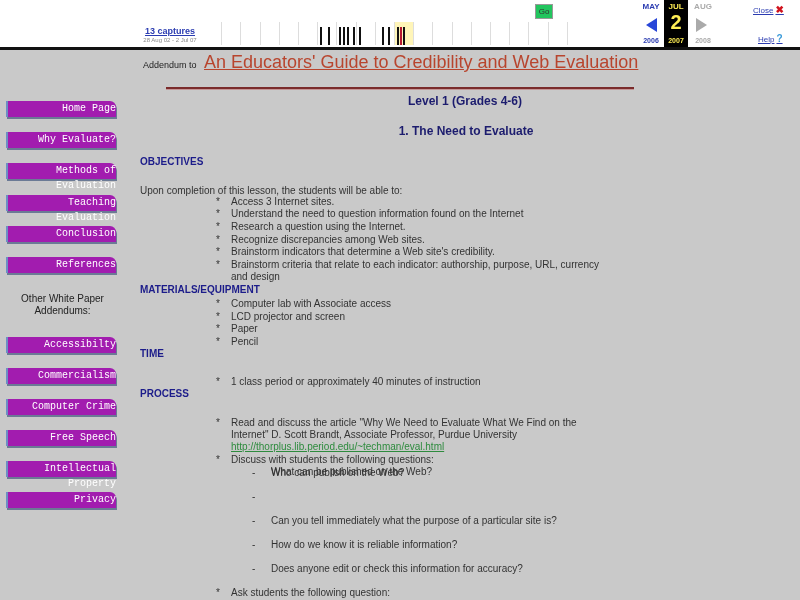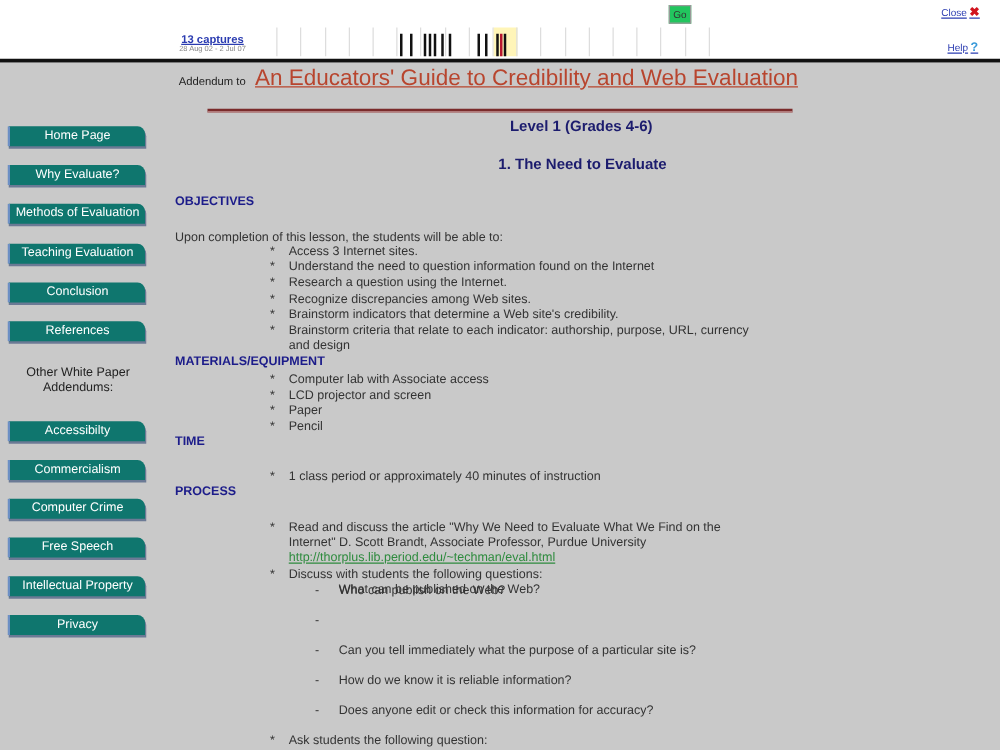--- a/index.html
+++ b/index.html
@@ -56,23 +56,24 @@
   #addendum { position: absolute; left: 143px; top: 52px; width: 520px; white-space: nowrap; }
   #addendum .pre { font-size: 9px; color: #222; }
   #addendum a { font-size: 18px; color: #b8452e; text-decoration: underline; margin-left: 3px; }
   #hr { position: absolute; left: 166px; top: 87px; width: 468px; height: 3px; background: #7a2b2b; border-bottom: 1px solid #c49696; }
   #level { position: absolute; left: 300px; top: 94px; width: 330px; text-align: center; font-size: 12px; font-weight: bold; color: #1c1c6e; }
   #lesson-title { position: absolute; left: 300px; top: 124px; width: 332px; text-align: center; font-size: 12px; font-weight: bold; color: #1c1c6e; }
 
   
   .navbtn {
     position: absolute; left: 6px; width: 110px; height: 16px;
-    background: #0f766e; color: #fff; font-size: 10px; line-height: 15px; text-align: center;
+    background: #a21caf; color: #fff; font-size: 10px; line-height: 15px; text-align: right;
     border-radius: 0 6px 0 0; border-left: 2px solid #6c8fc4;
     box-shadow: 1px 2px 0 #6b7a95;
+    font-family: Liberation Mono, monospace;
   }
   #other { position: absolute; left: 10px; top: 293px; width: 105px; text-align: center; font-size: 10px; color: #222; line-height: 12px; }
 
   
   .sec { position: absolute; left: 140px; font-size: 10px; font-weight: bold; color: #1c1c8a; }
   .txt { position: absolute; font-size: 10px; color: #333; line-height: 12px; }
   .bul { position: absolute; left: 216px; font-size: 10px; color: #333; }
   .item { position: absolute; left: 231px; width: 390px; font-size: 10px; color: #333; line-height: 12px; }
   .dash { position: absolute; left: 252px; font-size: 10px; color: #333; }
   .sub { position: absolute; left: 271px; font-size: 10px; color: #333; }
@@ -116,20 +117,33 @@
       <div class="bar" style="left:8px"></div>
     </div>
     <div class="yr"></div>
       <div class="yr"></div>
     <div class="yr"></div>
       <div class="yr"></div>
     <div class="yr"></div>
       <div class="yr"></div>
     <div class="yr"></div>
       <div class="yr"></div>
+  </div>
+  <div id="wb-cal">
+    <div class="mon" style="left:0;color:#2b3cb1">MAY</div>
+    <div class="arrow-l"></div>
+    <div class="yrl" style="left:0;color:#2b3cb1">2006</div>
+    <div id="wb-cur">
+      <div class="mon">JUL</div>
+      <div class="day">2</div>
+      <div class="yrl">2007</div>
+    </div>
+    <div class="mon" style="left:52px;color:#aaa">AUG</div>
+    <div class="arrow-r"></div>
+    <div class="yrl" style="left:52px;color:#aaa">2008</div>
   </div>
   <div id="wb-close"><span>Close</span><span class="x">✖</span></div>
   <div id="wb-help"><span>Help</span><span class="q">?</span></div>
 </div>
 
 <div id="addendum">
   <span class="pre">Addendum to</span>
   <a>An Educators' Guide to Credibility and Web Evaluation</a>
 </div>
 <div id="hr"></div>

